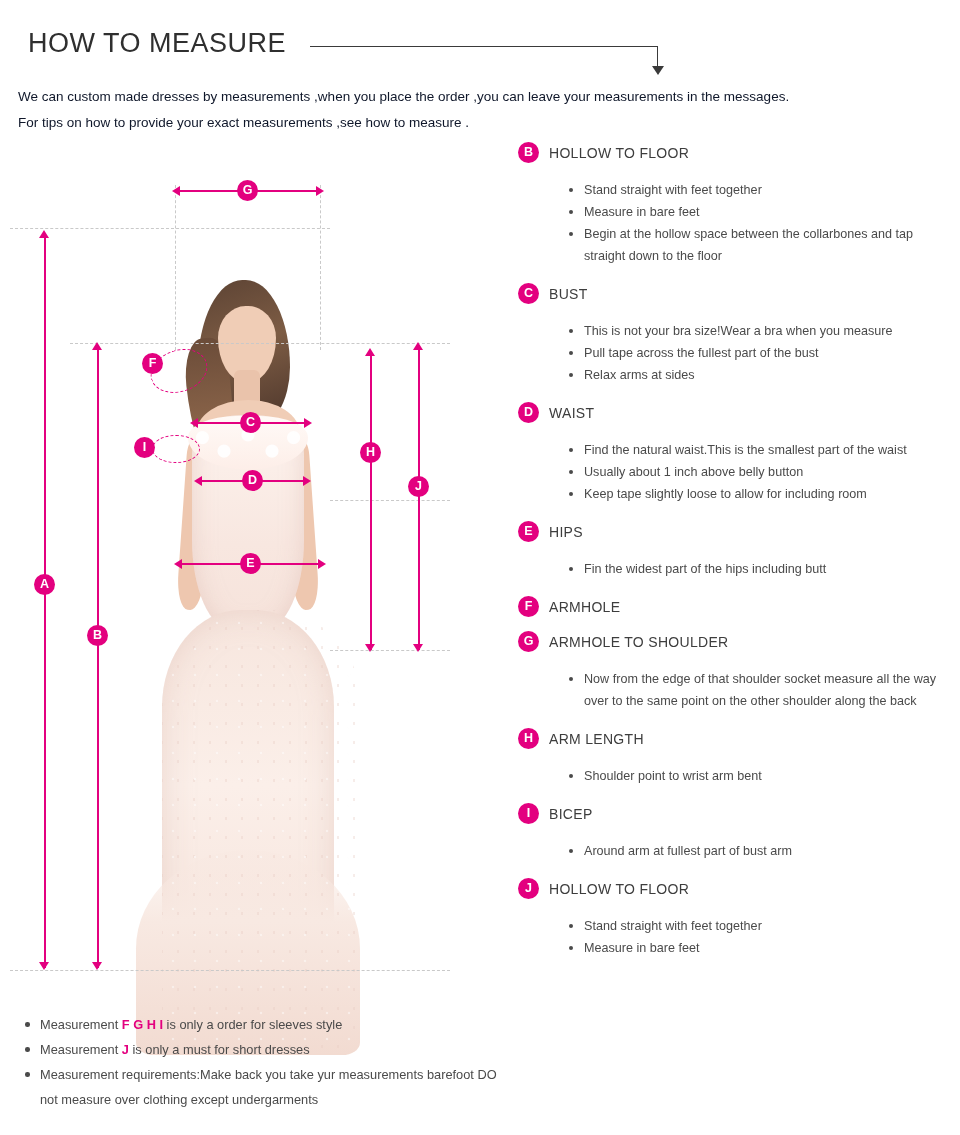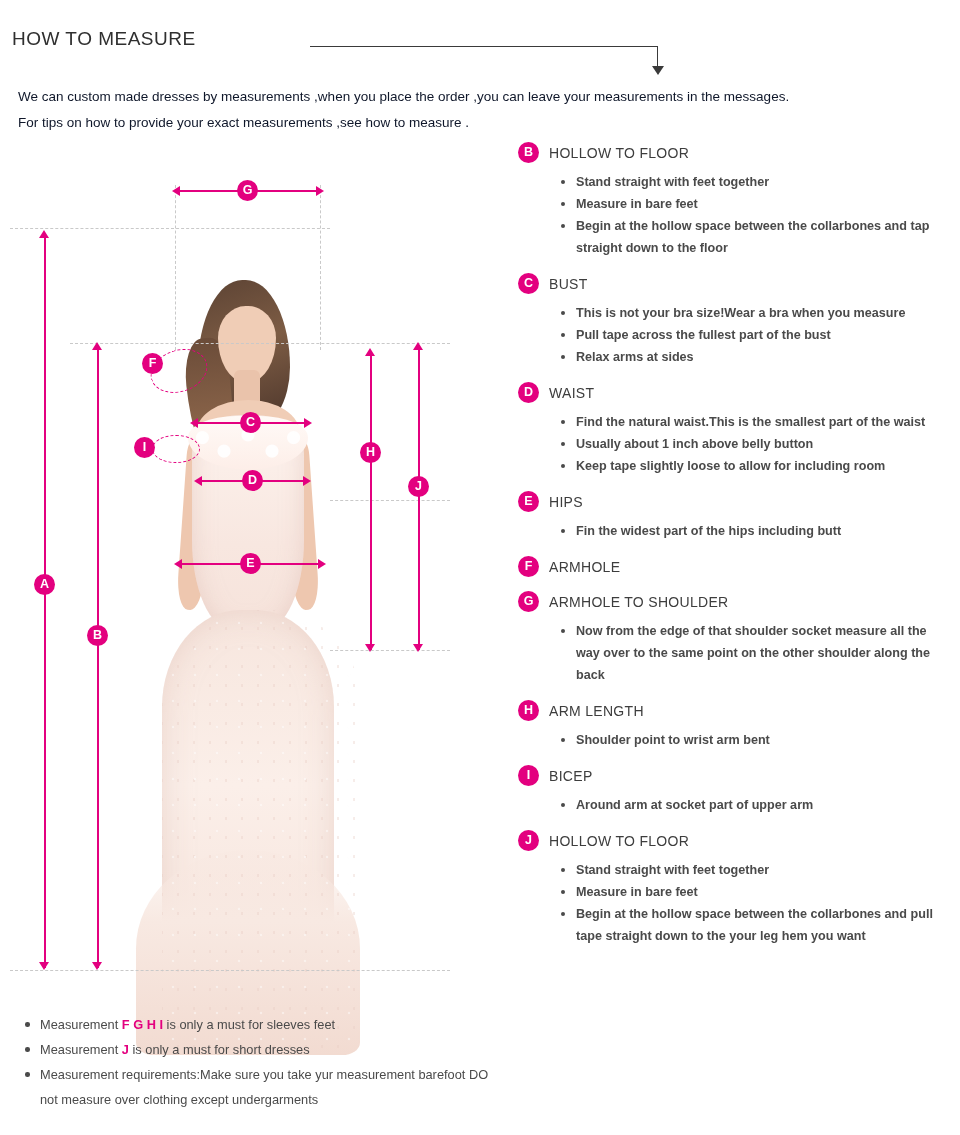--- a/index.html
+++ b/index.html
@@ -17,23 +17,23 @@
   }
   .page {
     position: relative;
     width: 960px;
     height: 1135px;
   }
 
   
   .title {
     position: absolute;
-    left: 12px;
+    left: 28px;
     top: 28px;
-    font-size: 19px;
+    font-size: 27px;
     letter-spacing: 0.5px;
     color: #2f2f2f;
     font-weight: 400;
   }
   .title-rule {
     position: absolute;
     left: 310px;
     top: 46px;
     width: 348px;
     height: 1px;
@@ -263,24 +263,23 @@
     line-height: 21px;
     text-align: center;
   }
   .sec-title {
     font-size: 14px;
     color: #3d3d3d;
     letter-spacing: 0.3px;
     text-align: right;
   }
   .sec ul {
-    margin: 8px;
+    margin: 16px;
     padding-left: 50px;
     list-style: none;
-    font-weight: bold;
   }
   .sec li {
     position: relative;
     font-size: 12.6px;
     color: #4a4a4a;
     line-height: 22px;
     padding-left: 0;
   }
   .sec li::before {
     content: "";
@@ -484,39 +483,38 @@
         <li>Shoulder point to wrist arm bent</li>
       </ul>
     </div>
 
     <div class="sec">
       <div class="sec-head">
         <span class="sec-badge">I</span>
         <span class="sec-title">BICEP</span>
       </div>
       <ul>
-        <li>Around arm at socket part of upper arm</li>
+        <li>Around arm at fullest part of bust arm</li>
       </ul>
     </div>
 
     <div class="sec">
       <div class="sec-head">
         <span class="sec-badge">J</span>
         <span class="sec-title">HOLLOW TO FLOOR</span>
       </div>
       <ul>
         <li>Stand straight with feet together</li>
         <li>Measure in bare feet</li>
-        <li>Begin at the hollow space between the collarbones and pull tape straight down to the your leg hem you want</li>
       </ul>
     </div>
 
   </div>
 
   <div class="footer">
     <ul>
-      <li><span>Measurement </span><span class="pink">F G H I</span><span> is only a must for sleeves feet</span></li>
+      <li><span>Measurement </span><span class="pink">F G H I</span><span> is only a order for sleeves style</span></li>
       <li><span>Measurement </span><span class="pink">J</span><span> is only a must for short dresses</span></li>
-      <li><span>Measurement requirements:Make sure you take yur measurement barefoot DO not measure over clothing except undergarments</span></li>
+      <li><span>Measurement requirements:Make back you take yur measurements barefoot DO not measure over clothing except undergarments</span></li>
     </ul>
   </div>
 
 </div>
 
 </body></html>

